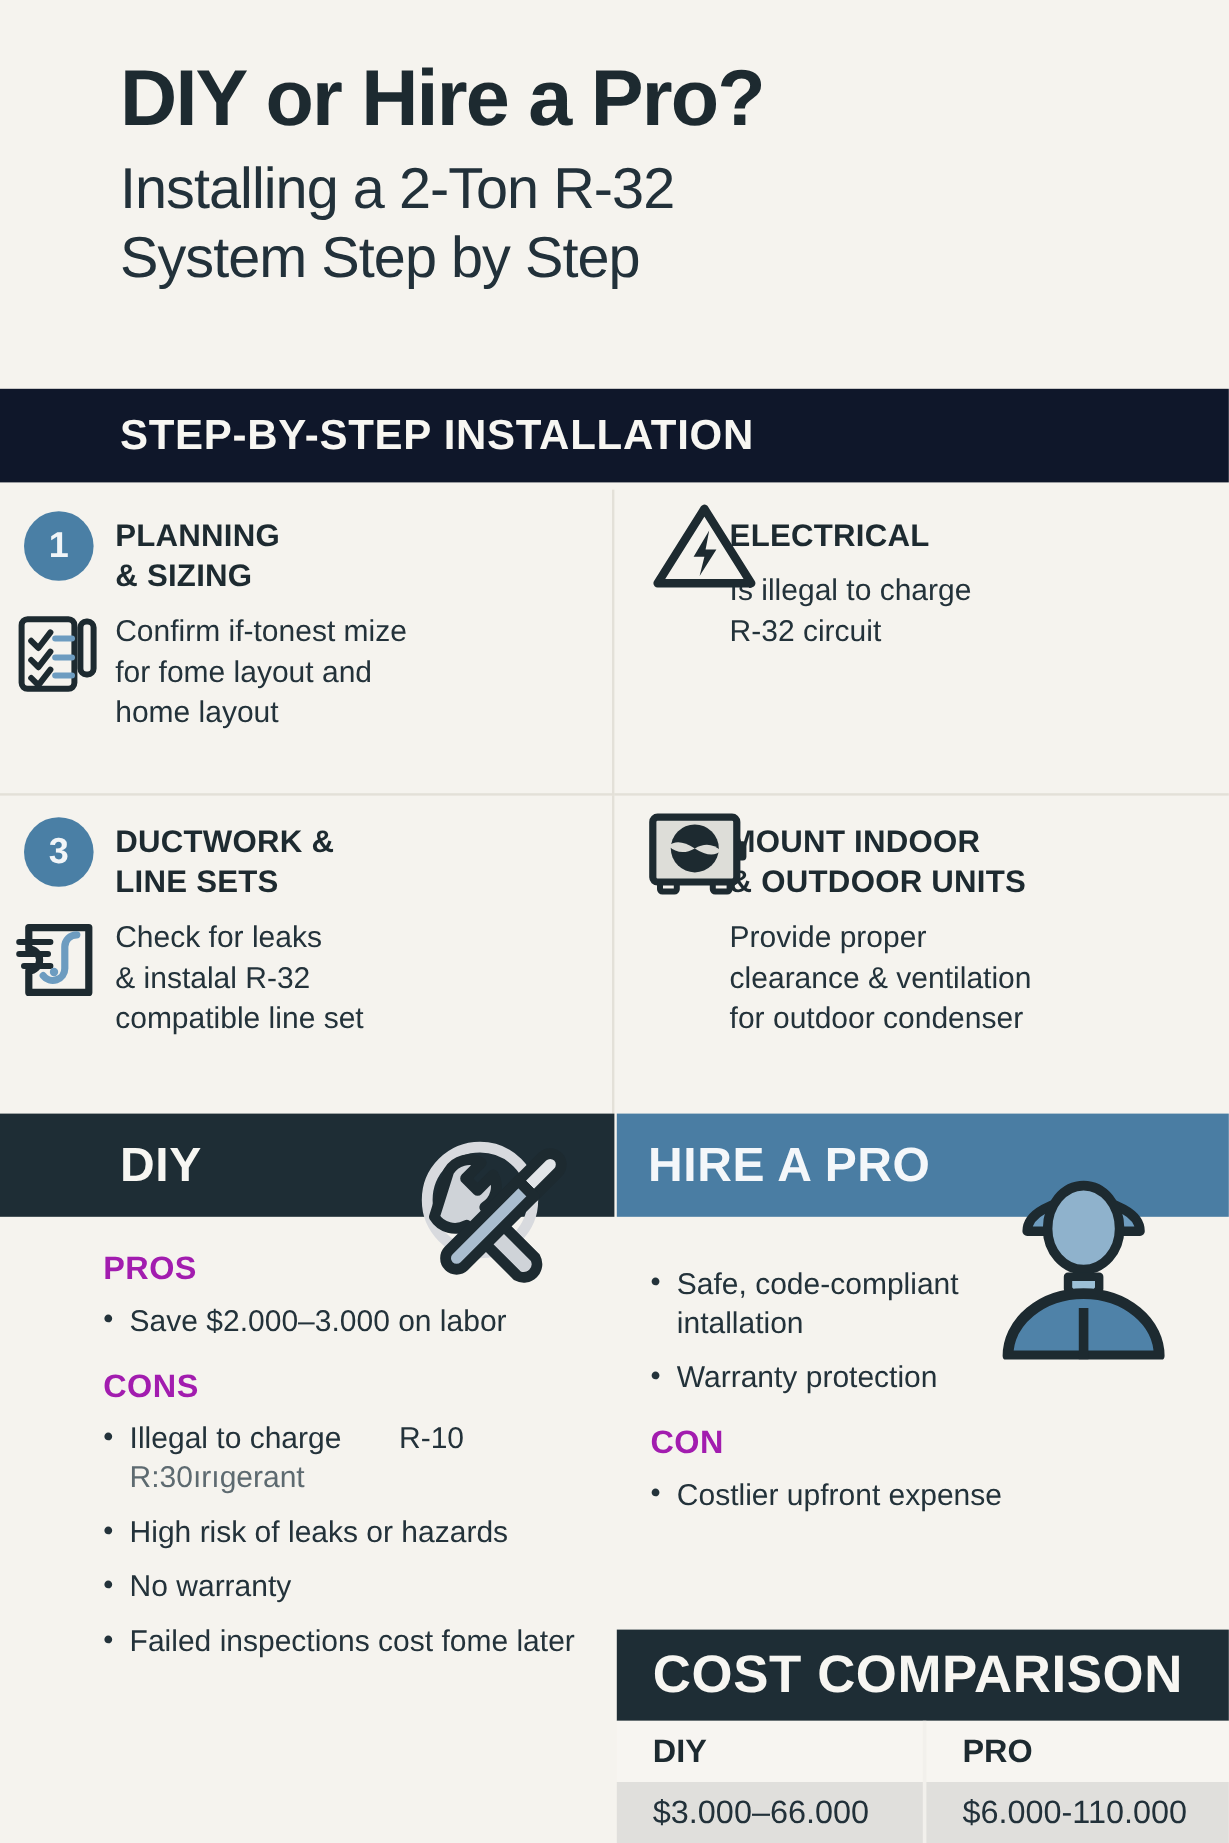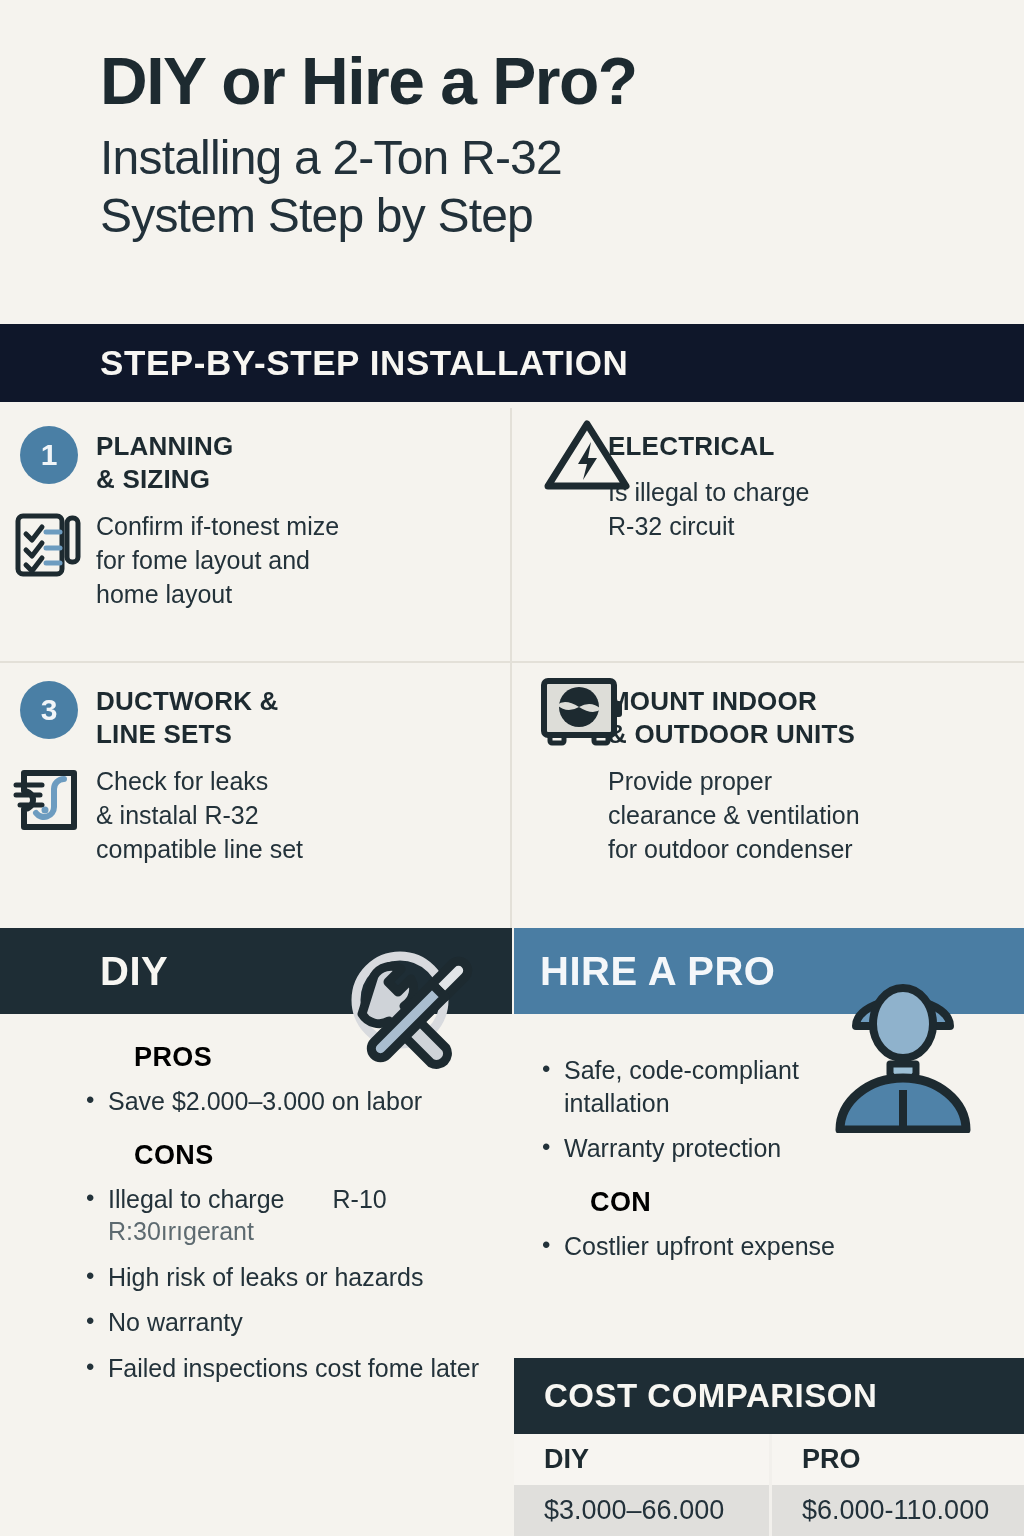--- a/index.html
+++ b/index.html
@@ -77,39 +77,39 @@
   }
   .band-pro .lbl{ margin-left:26px; color:#f4f7fa; font-size:40px; font-weight:bold; letter-spacing:0.5px;}
 
   .tools-ico{ position:absolute; left:330px; top:938px; width:165px; height:150px; z-index:5; }
   .worker-ico{ position:absolute; left:818px; top:978px; width:170px; height:155px; z-index:5; }
 
   
   .col-diy{ position:absolute; left:0; top:1014px; width:512px; padding:28px 20px 0 86px; }
   .col-pro{ position:absolute; left:514px; top:1014px; width:510px; padding:28px 20px 0 28px; }
 
-  .sub-lbl{ font-size:27px; font-weight:bold; letter-spacing:0.4px; color:#000000;margin-left:48px; }
+  .sub-lbl{ font-size:27px; font-weight:bold; letter-spacing:0.4px; color:#a21caf; }
   .sub-lbl.mt{ margin-top:22px; }
   ul.blist{ list-style:none; margin-top:12px; }
   ul.blist li{
     position:relative; padding-left:22px; margin-bottom:13px;
     font-size:25px; line-height:1.30; color:#23323a;
   }
   ul.blist li:before{
     content:"•"; position:absolute; left:0; top:-1px; font-size:24px; color:#23323a;
   }
   .ghosted{ color:#5d6a70; }
   .gapspan{ display:inline-block; width:48px; }
 
   
   .cost-band{
     position:absolute; left:514px; top:1358px; width:510px; height:76px;
     background:#1e2d35; display:flex; align-items:center;
   }
-  .cost-band .lbl{ margin-left:30px; color:#f7f6f2; font-size:33px; font-weight:bold; letter-spacing:0.5px;}
+  .cost-band .lbl{ margin-left:30px; color:#f7f6f2; font-size:44px; font-weight:bold; letter-spacing:0.5px;}
   .cost-table{ position:absolute; left:514px; top:1434px; width:510px; height:102px; }
   .cost-row{ display:grid; grid-template-columns:255px 255px; height:51px; }
   .cost-row.head{ background:#f7f5f1; }
   .cost-row.vals{ background:#e0dfdc; }
   .cost-cell{ display:flex; align-items:center; padding-left:30px; font-size:27px; }
   .cost-row.head .cost-cell{ font-weight:bold; color:#1d2a30; }
   .cost-row.vals .cost-cell{ font-weight:400; color:#22313a; }
   .cost-cell.sep{ border-left:3px solid #f2f0ec; }
 </style>
 </head>

